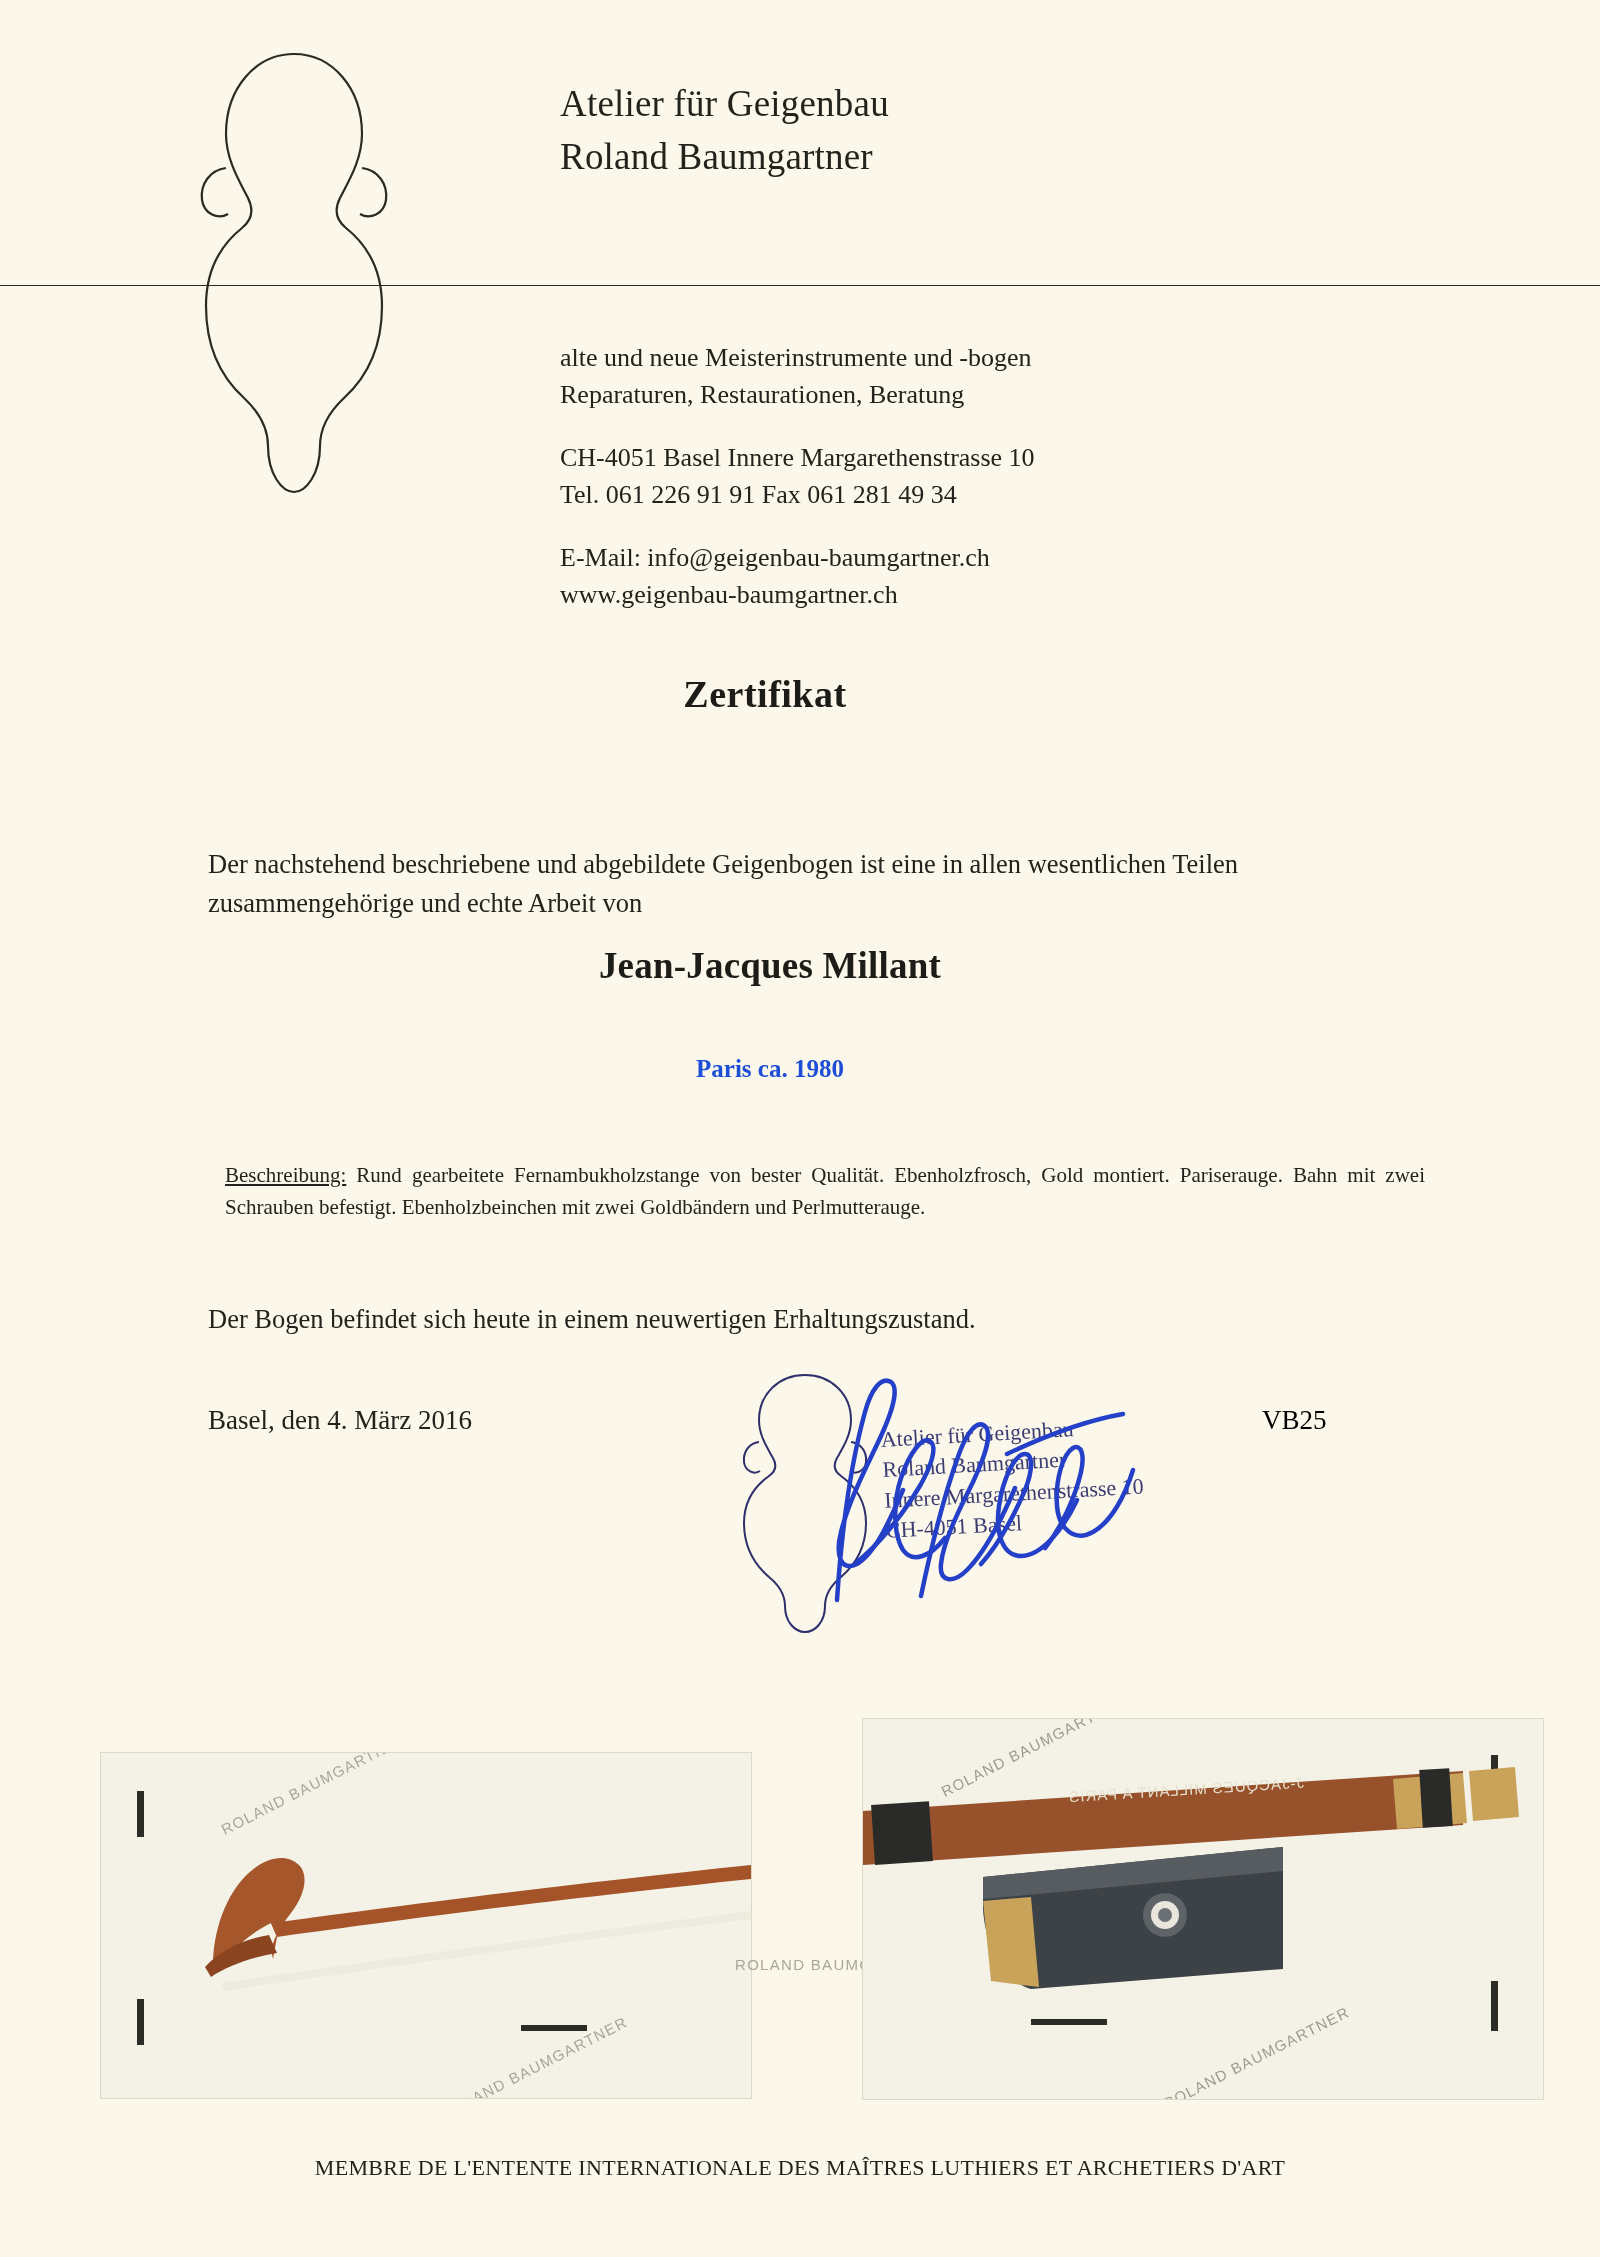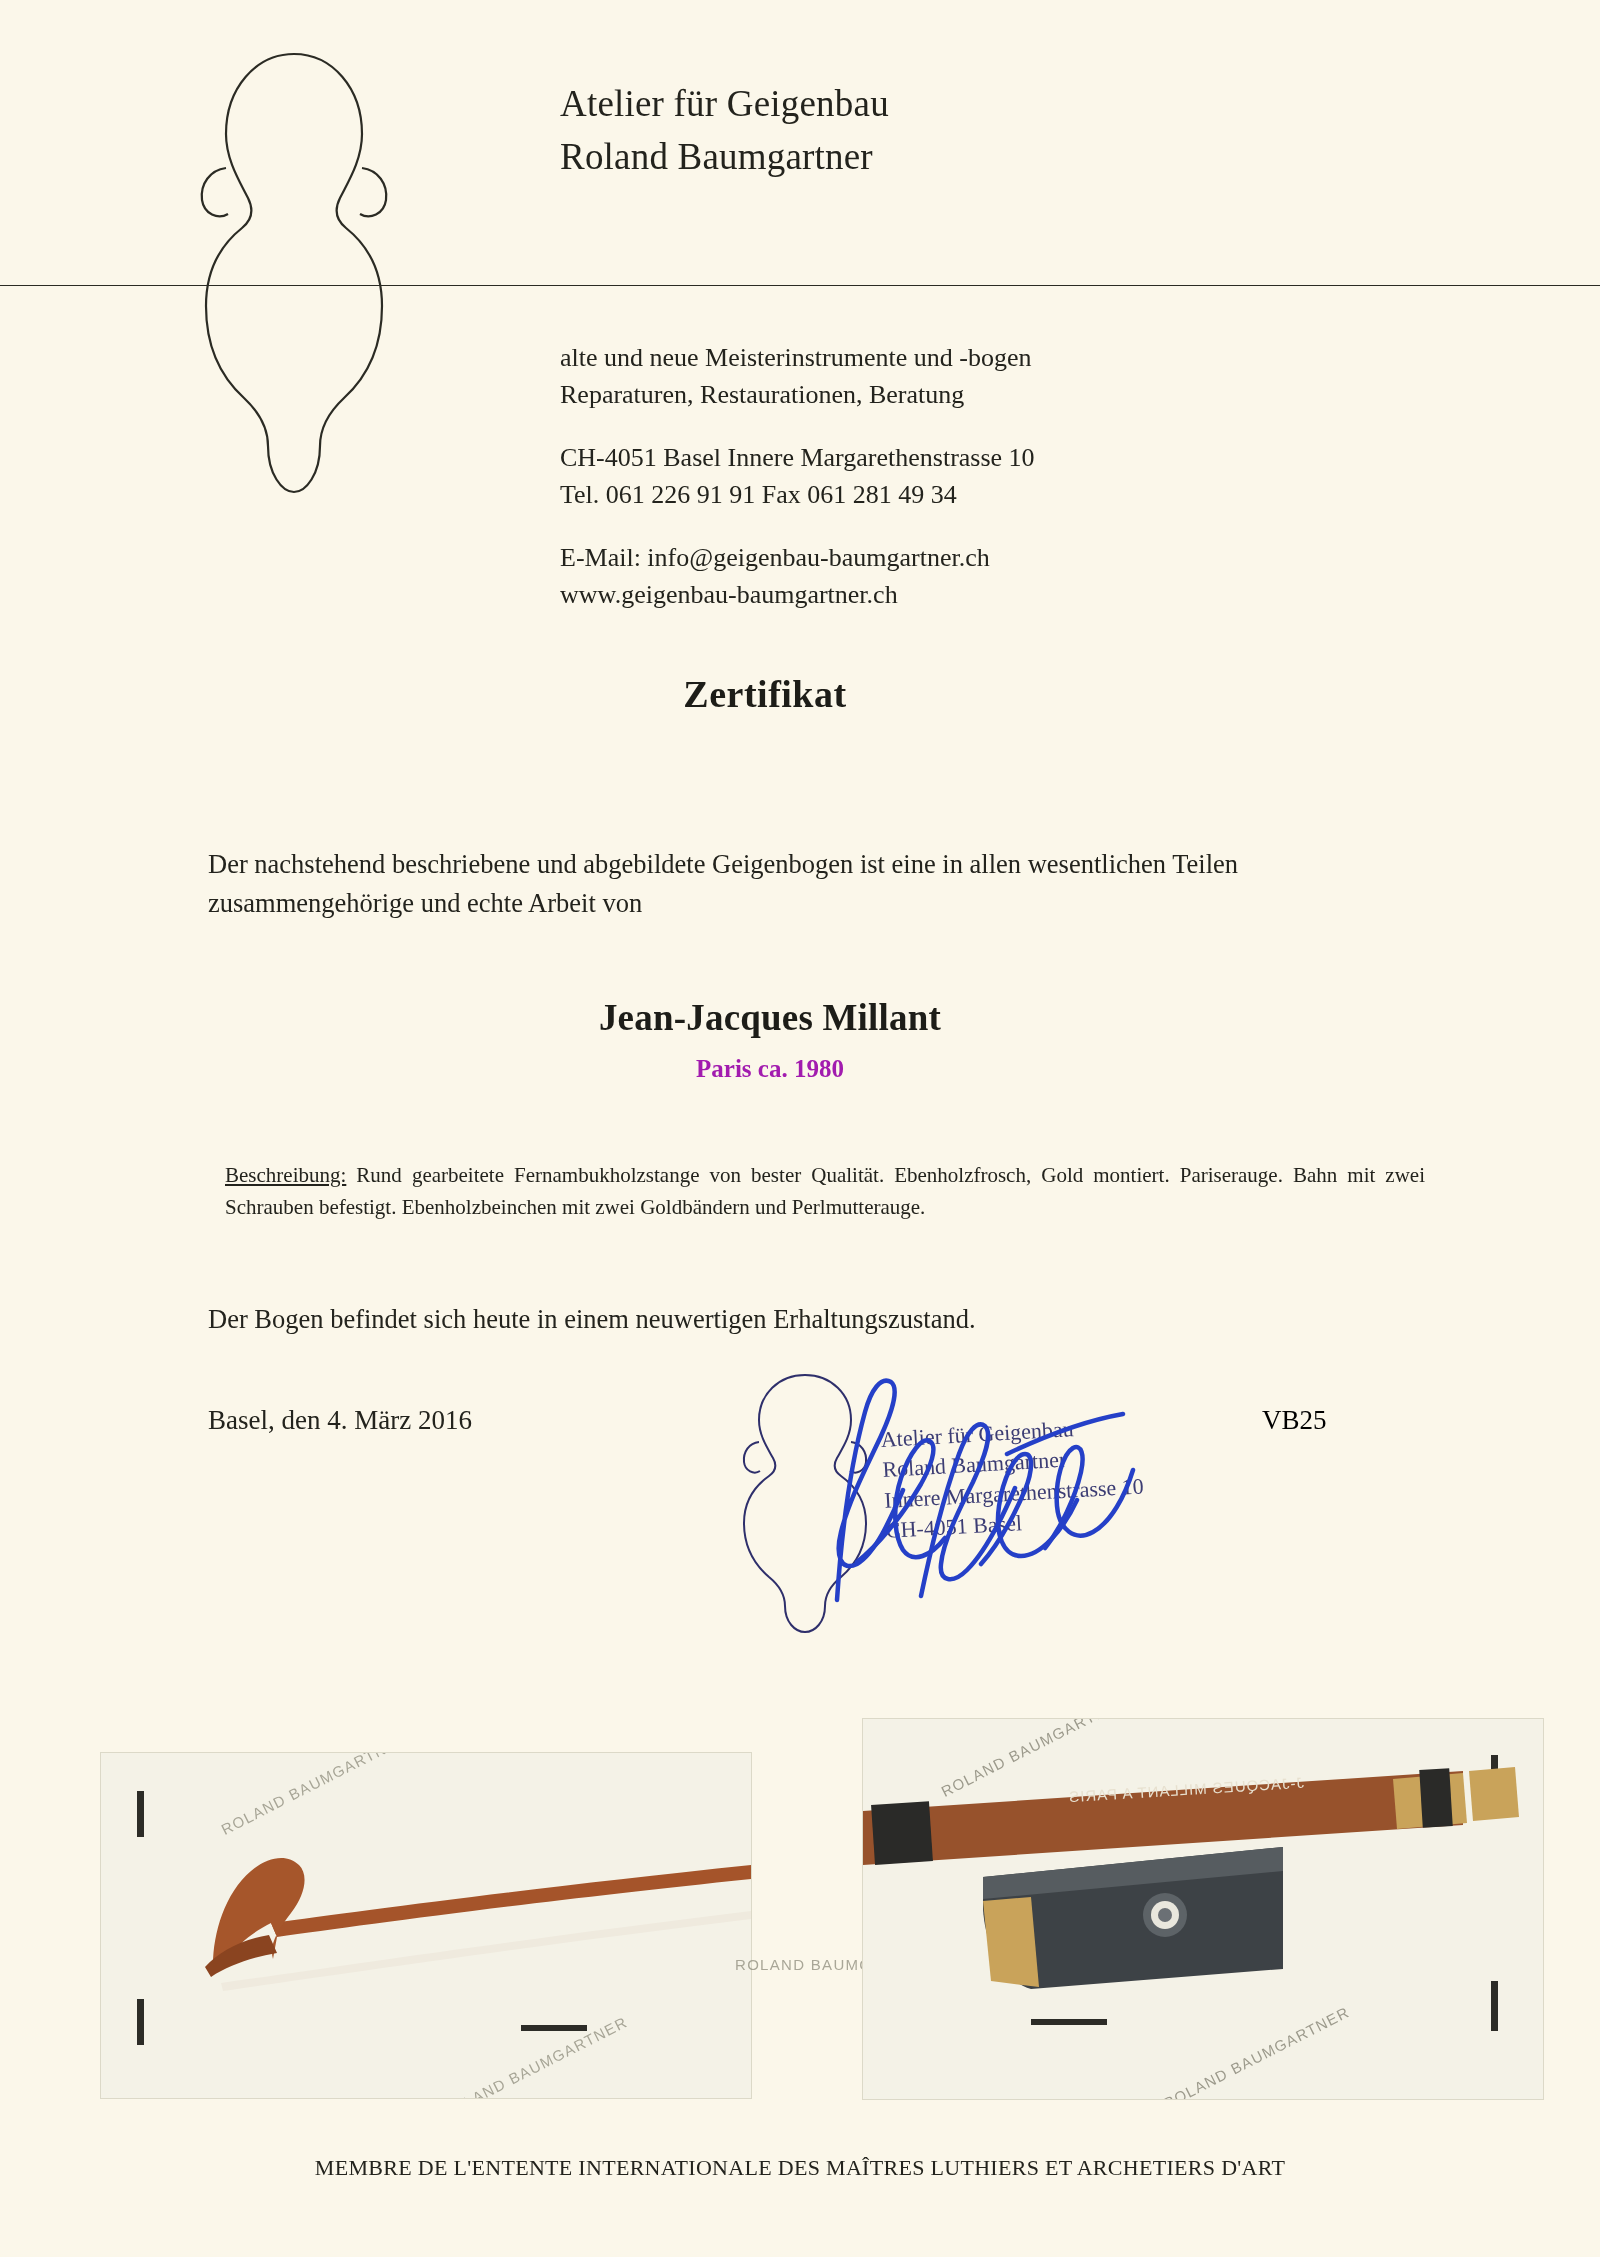--- a/index.html
+++ b/index.html
@@ -77,39 +77,39 @@
     top: 845px;
     width: 1200px;
     font-size: 26.5px;
     line-height: 1.48;
     color: #23231d;
   }
 
   .maker-name {
     position: absolute;
     left: 0;
-    top: 996px;
+    top: 944px;
     width: 1600px;
     text-align: center;
     font-size: 37px;
     font-weight: bold;
     color: #1d1d18;
     letter-spacing: 0.2px;
   }
   .maker-name span { position: relative; left: -30px; }
 
   .maker-origin {
     position: absolute;
     left: 0;
     top: 1055px;
     width: 1600px;
     text-align: center;
     font-size: 25px;
     font-weight: bold;
-    color: #a21caf;
+    color: #1d4ed8;
   }
   .maker-origin span { position: relative; left: -30px; }
 
   .description {
     position: absolute;
     left: 225px;
     top: 1160px;
     width: 1200px;
     font-size: 21px;
     line-height: 1.5;

